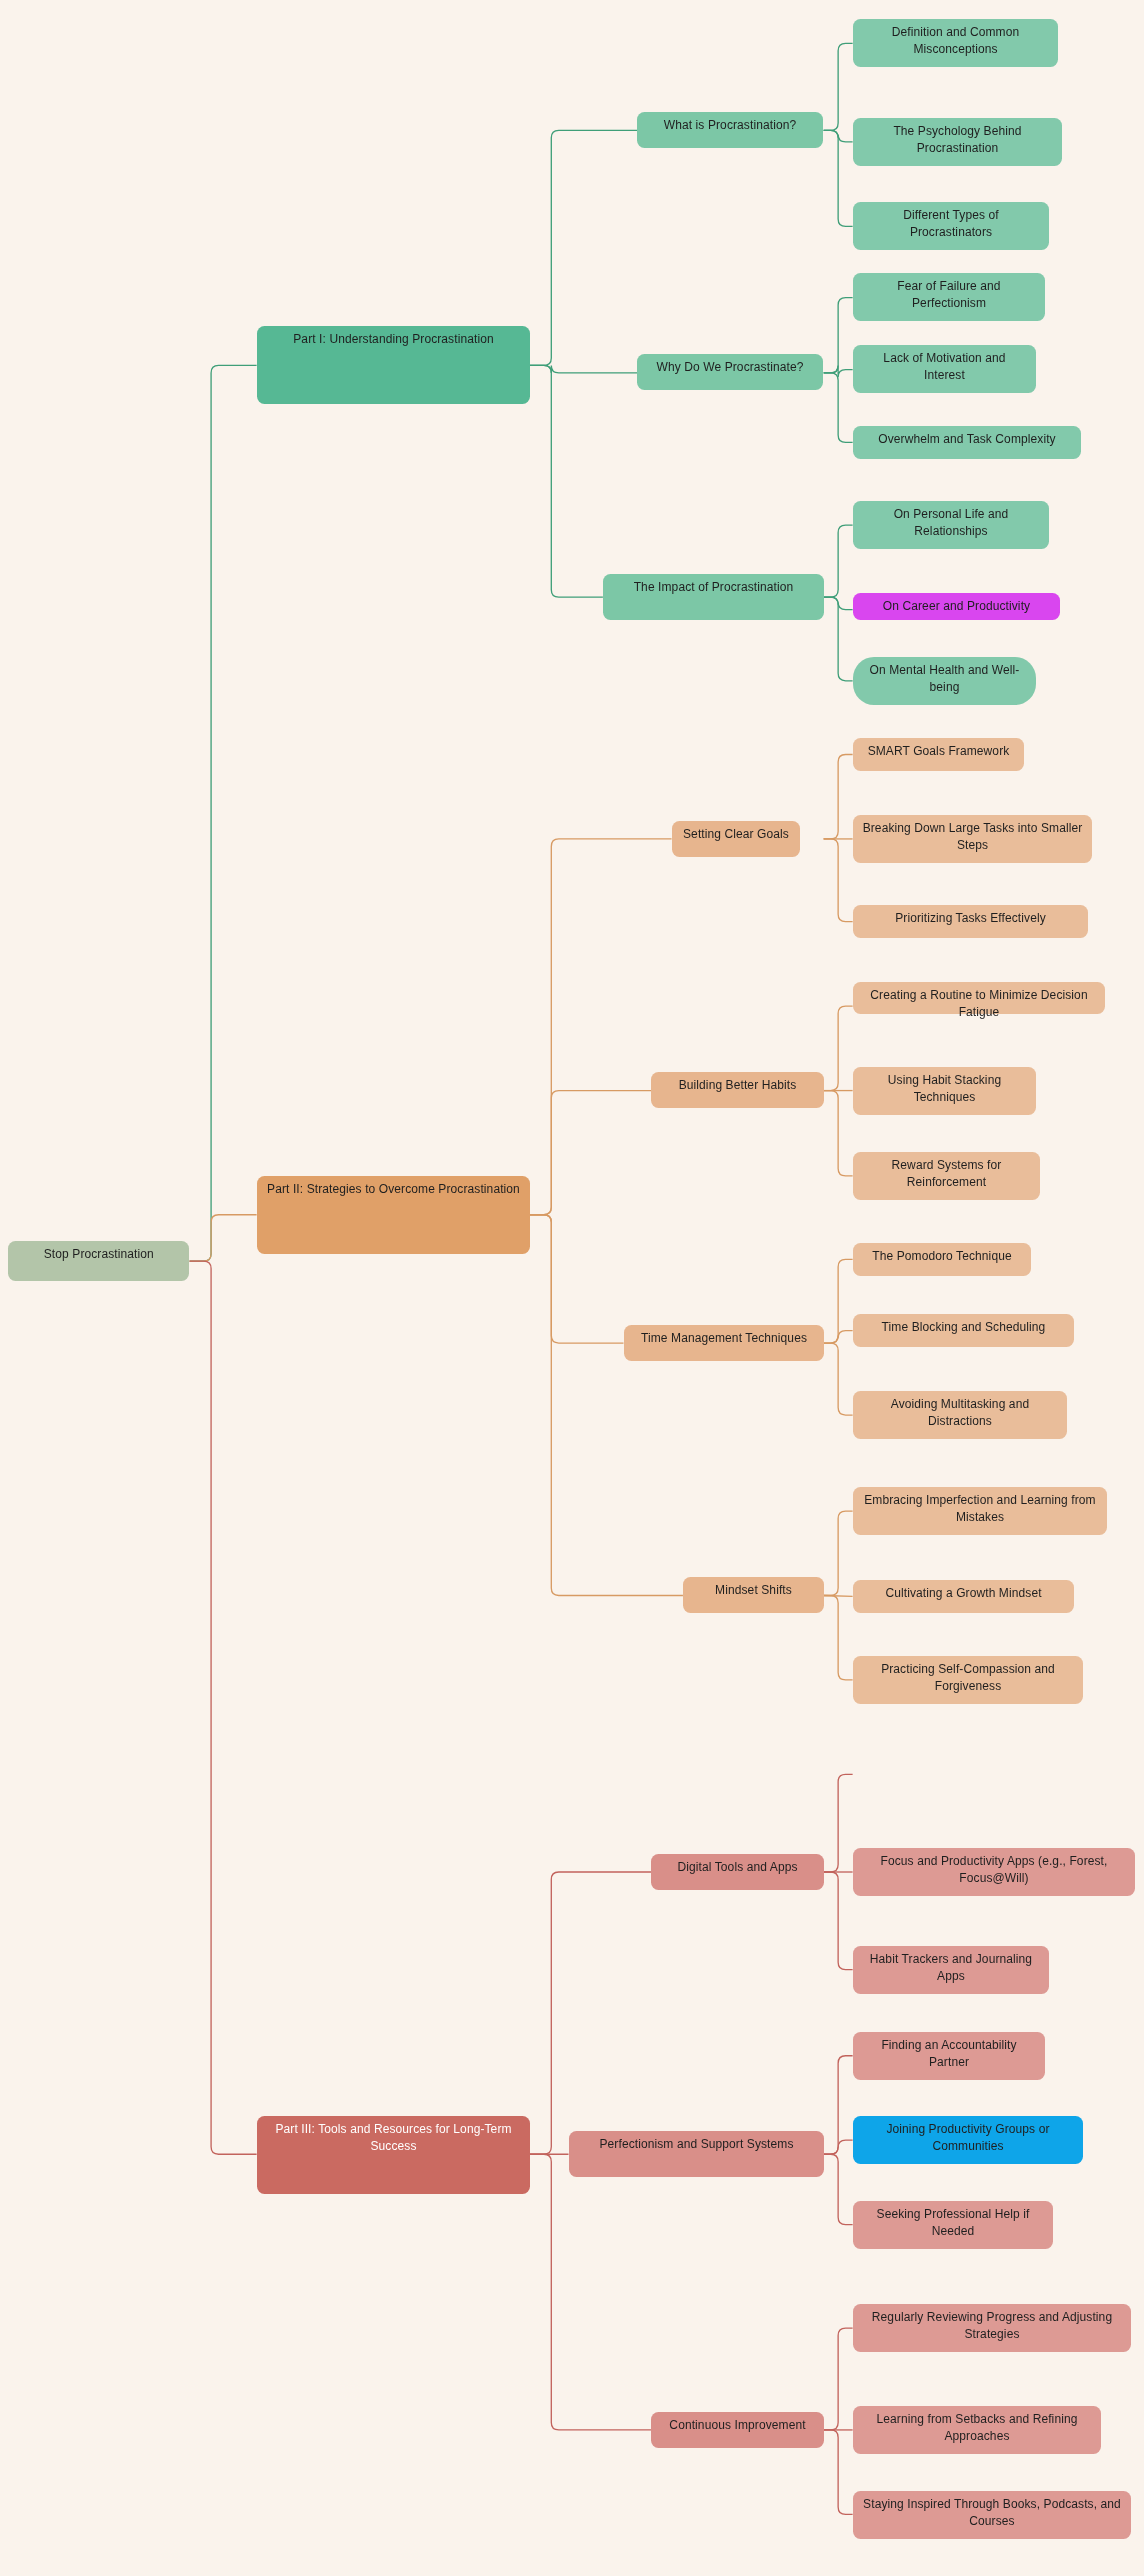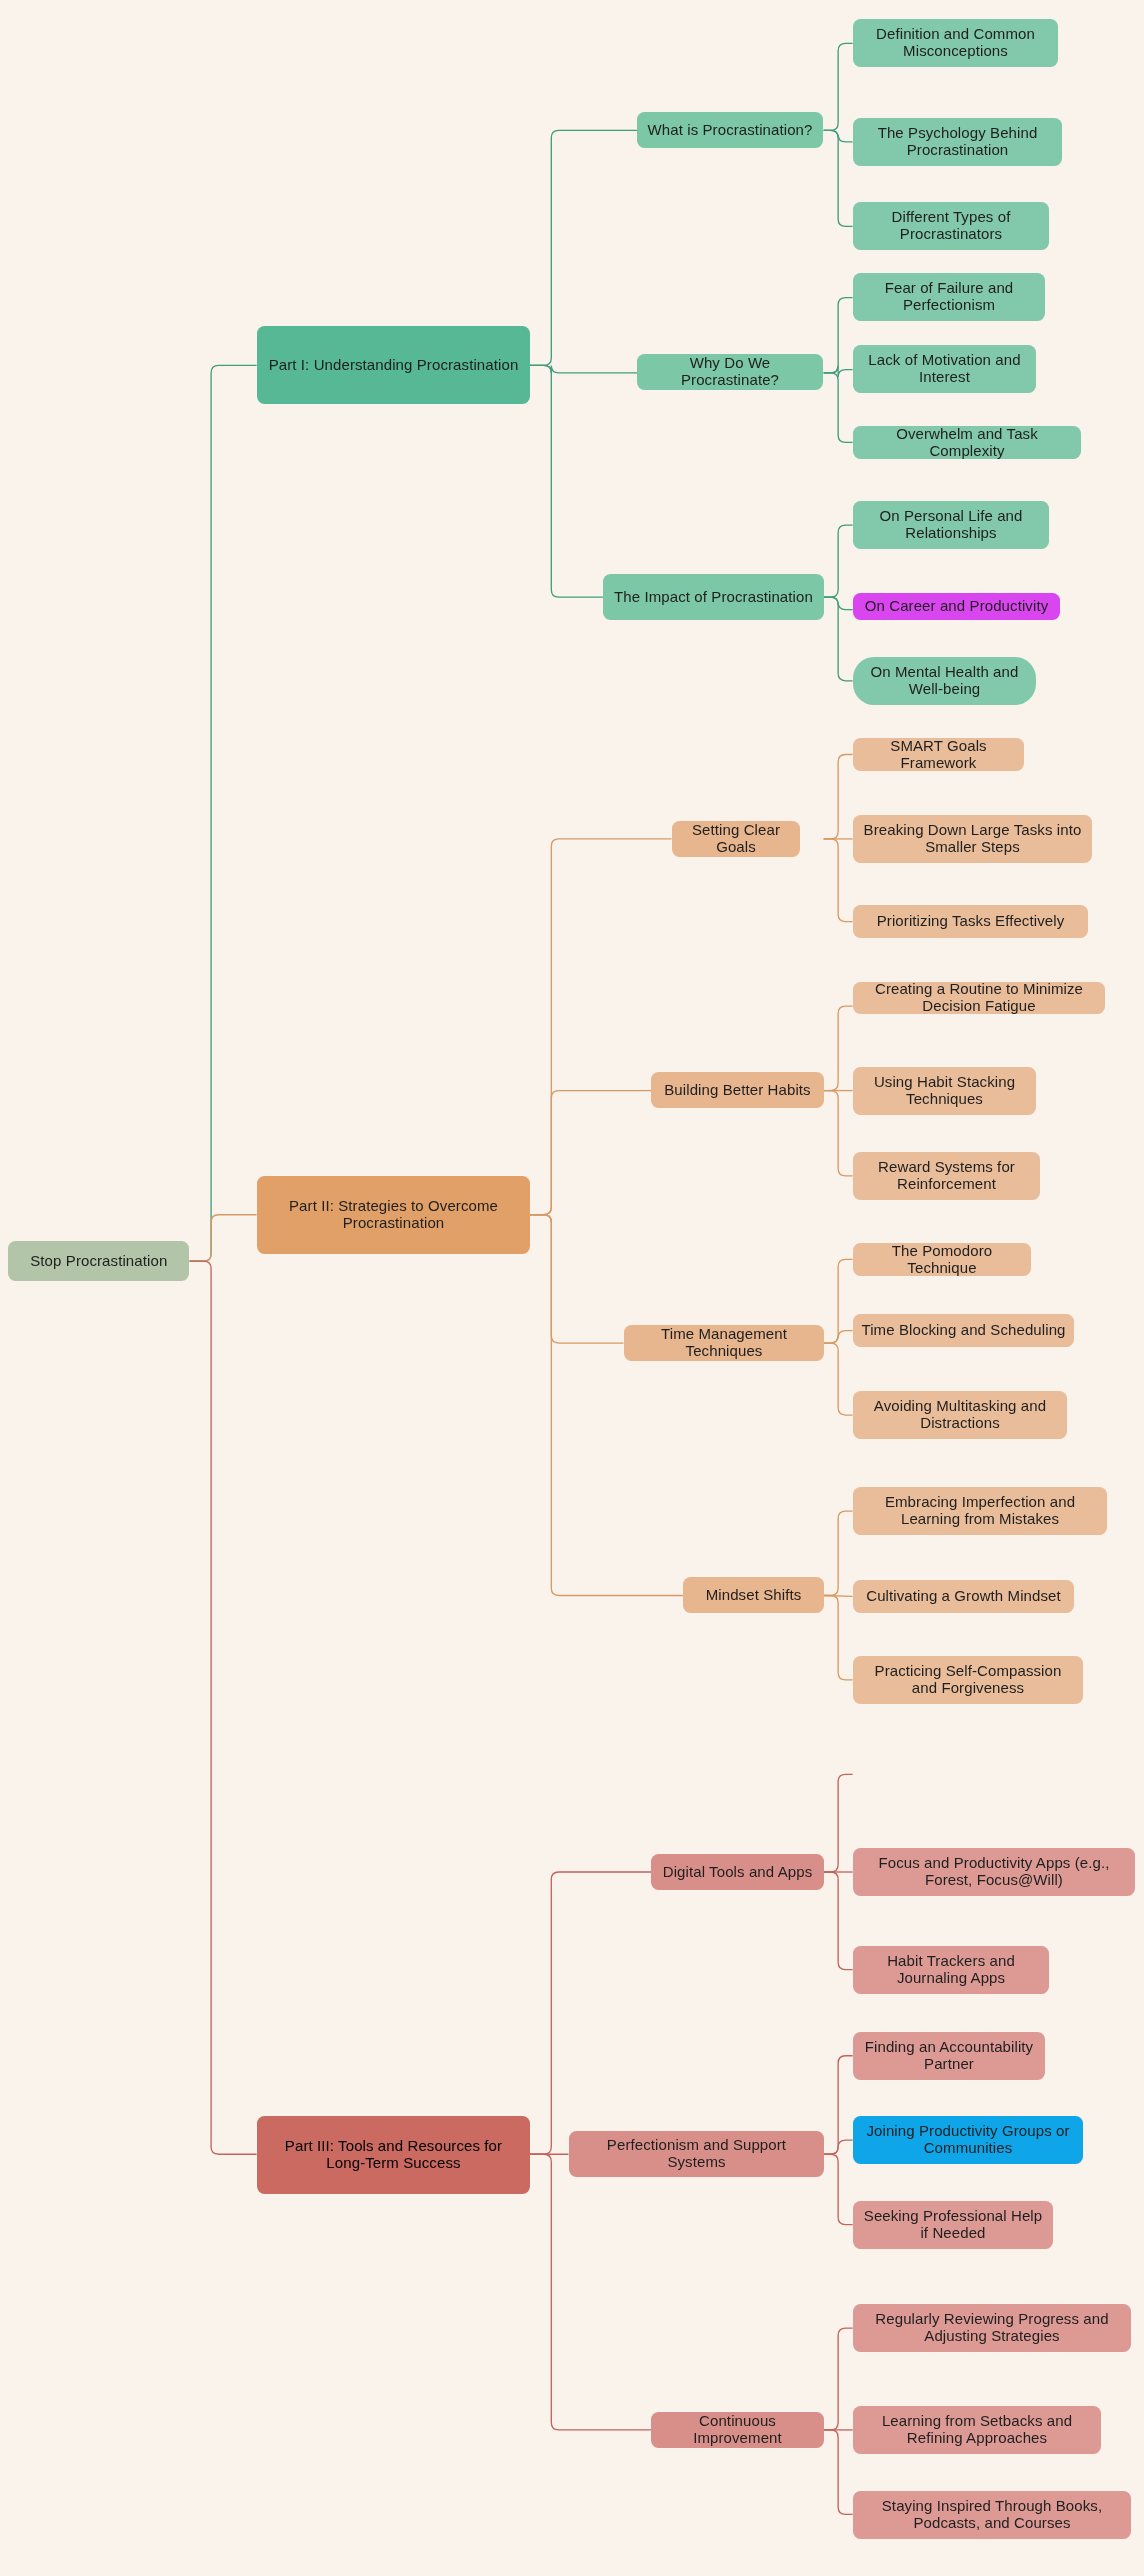--- a/index.html
+++ b/index.html
@@ -7,25 +7,25 @@
     width:1144px;height:2576px;
     background:#faf3ec;
     font-family:"Liberation Sans", sans-serif;
     overflow:hidden;
   }
   #mindmap{position:relative;width:1144px;height:2576px;}
   #edges{position:absolute;left:0;top:0;width:1144px;height:2576px;pointer-events:none;}
   .node{
     position:absolute;
     box-sizing:border-box;
-    display:flex;align-items:center;justify-content:center;
+    display:flex;align-items:flex-start;justify-content:center;
     text-align:center;
     border-radius:7.5px;
     color:#1f1f1f;
-    font-size:15px;
+    font-size:12px;
     line-height:16.6px;
     padding:5px 8.3px;
     letter-spacing:0.1px;
   }
   .root        {background:#b3c5a9;}
   .lvl1.green  {background:#56b894;}
   .lvl1.orange {background:#e0a068;}
   .lvl1.red    {background:#ca6a61;color:#ffffff;}
   .lvl2.green  {background:#7cc7a6;}
   .lvl2.orange {background:#e7b58e;}
@@ -169,21 +169,21 @@
     </div>
     <div class="node lvl3 orange" style="left: 853px; top: 1487px; width: 254px; height: 48px; background: rgb(233, 189, 154);">
       <span>Embracing Imperfection and Learning from Mistakes</span>
     </div>
     <div class="node lvl3 orange" style="left: 853px; top: 1580px; width: 221px; height: 33px; background: rgb(233, 189, 154);">
       <span>Cultivating a Growth Mindset</span>
     </div>
     <div class="node lvl3 orange" style="left: 853px; top: 1656px; width: 230px; height: 48px; background: rgb(233, 189, 154);">
       <span>Practicing Self-Compassion and Forgiveness</span>
     </div>
-    <div class="node lvl1 red" style="left: 257px; top: 2116px; width: 273px; height: 78px; background: rgb(202, 106, 97); color: #000000;">
+    <div class="node lvl1 red" style="left: 257px; top: 2116px; width: 273px; height: 78px; background: rgb(202, 106, 97); color: #ffffff;">
       <span>Part III: Tools and Resources for Long-Term Success</span>
     </div>
     <div class="node lvl2 red" style="left: 651px; top: 1854px; width: 173px; height: 36px; background: rgb(217, 143, 137);">
       <span>Digital Tools and Apps</span>
     </div>
     <div class="node lvl3 red" style="left: 853px; top: 1848px; width: 282px; height: 48px; background: rgb(221, 154, 148);">
       <span>Focus and Productivity Apps (e.g., Forest, Focus@Will)</span>
     </div>
     <div class="node lvl3 red" style="left: 853px; top: 1946px; width: 196px; height: 48px; background: rgb(221, 154, 148);">
       <span>Habit Trackers and Journaling Apps</span>

